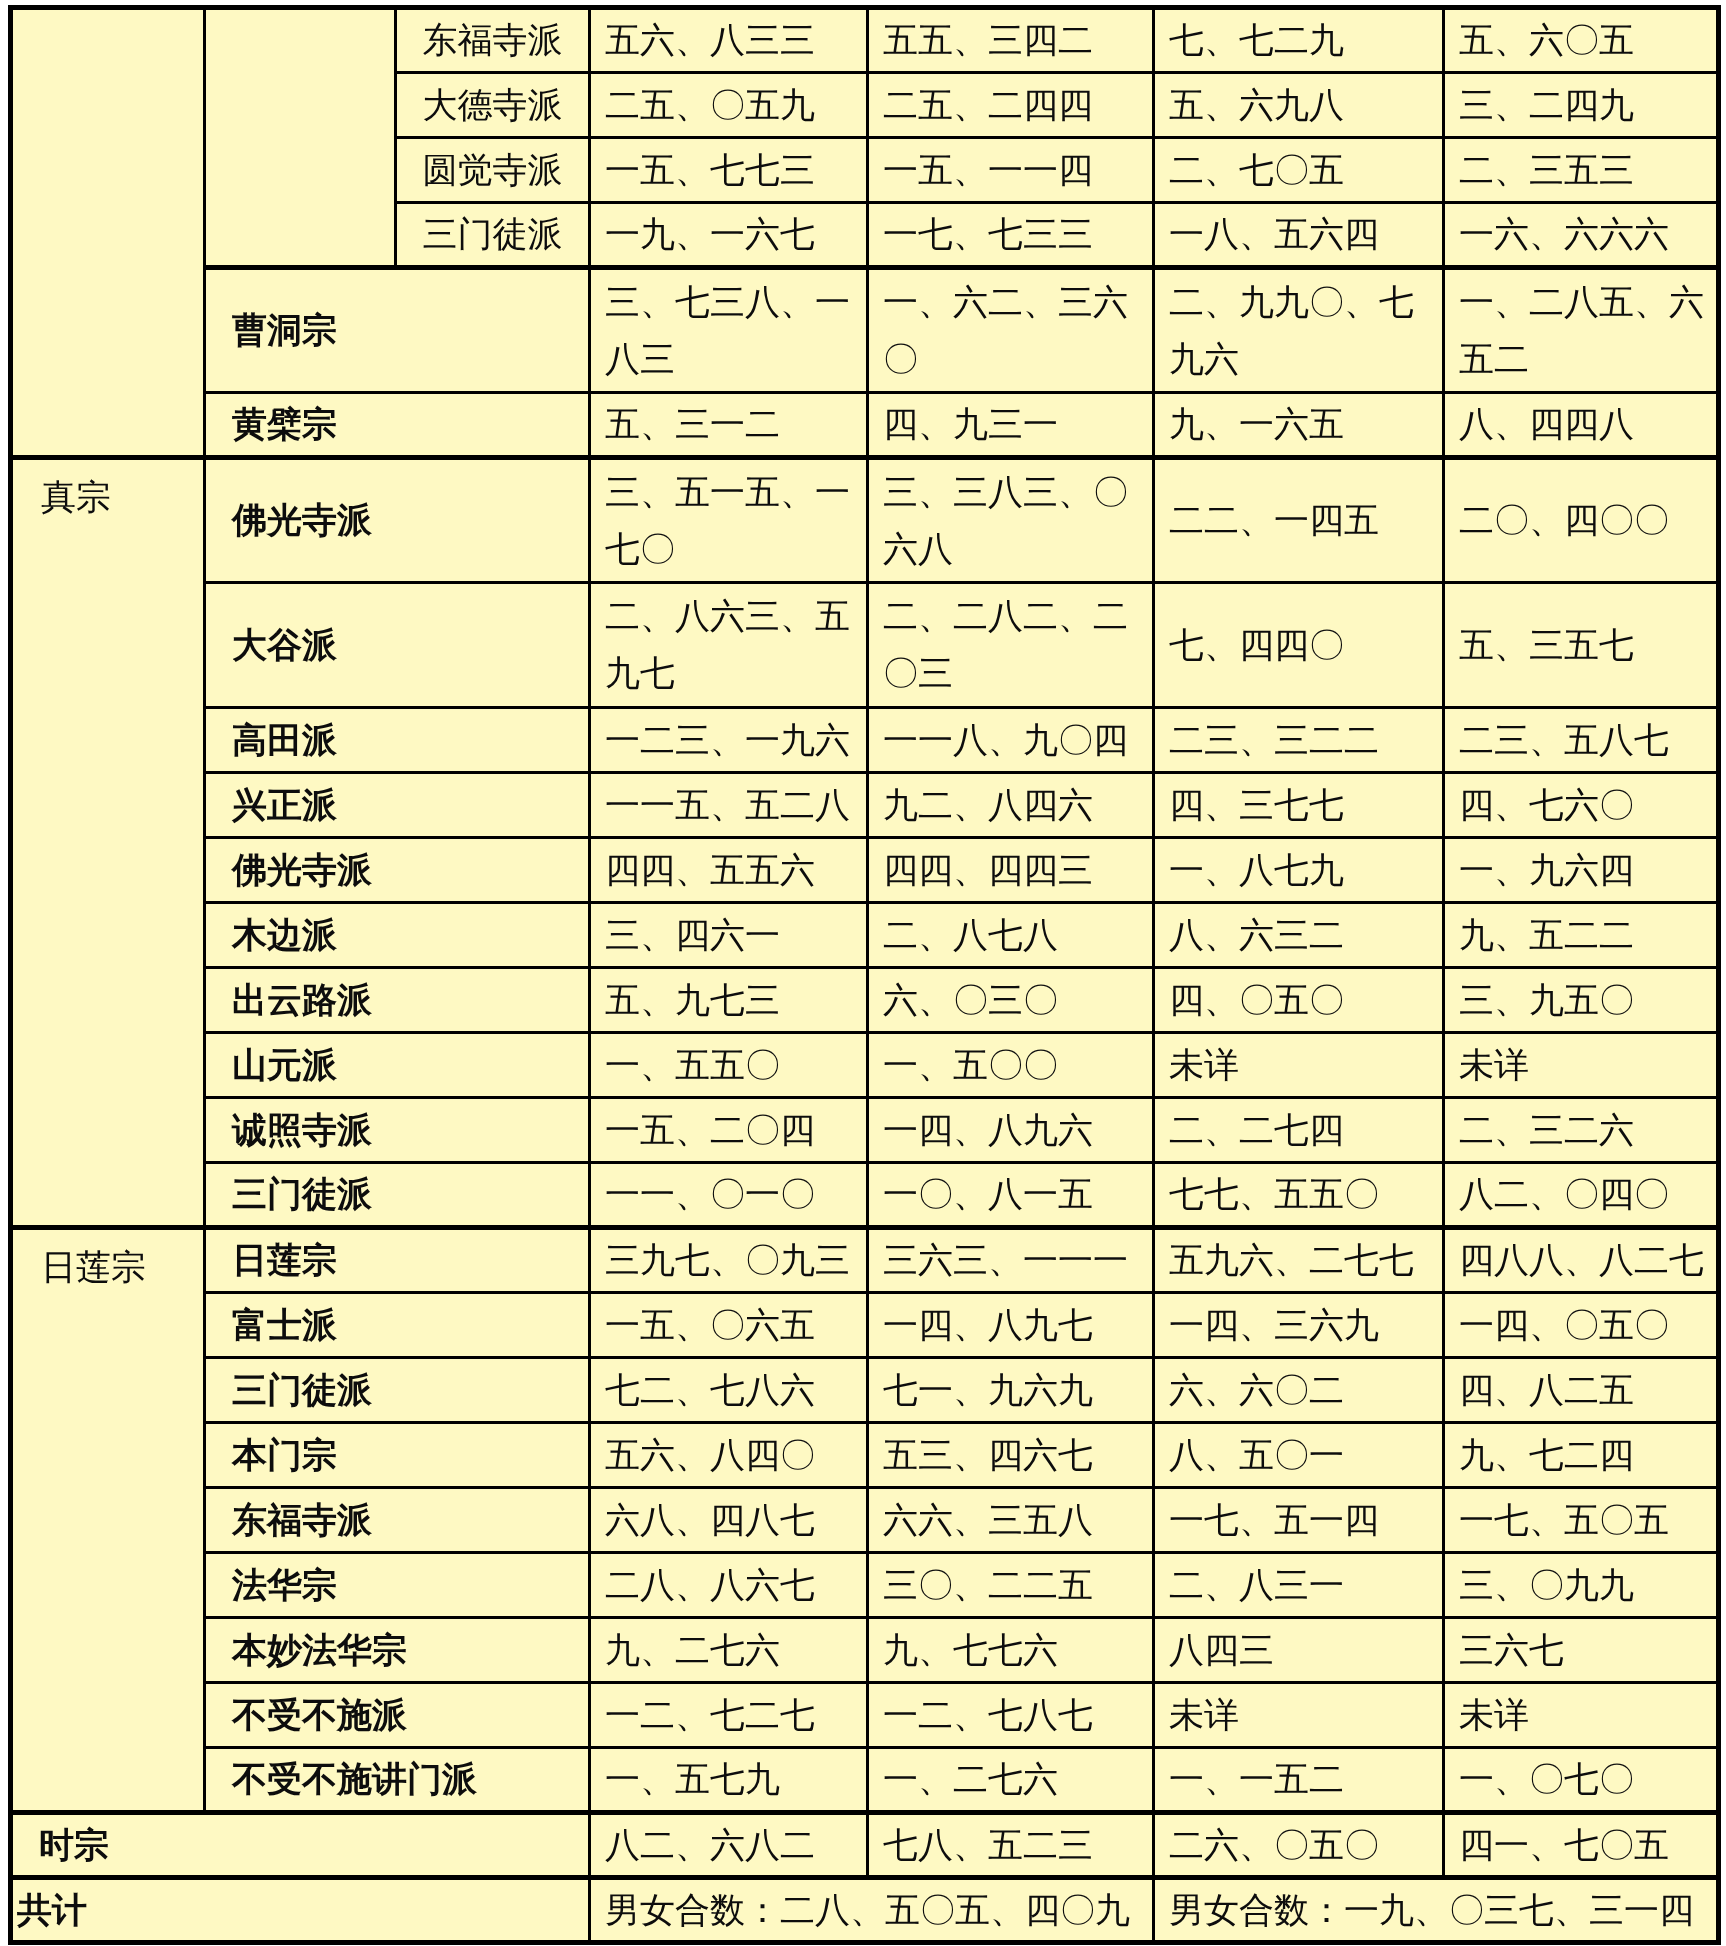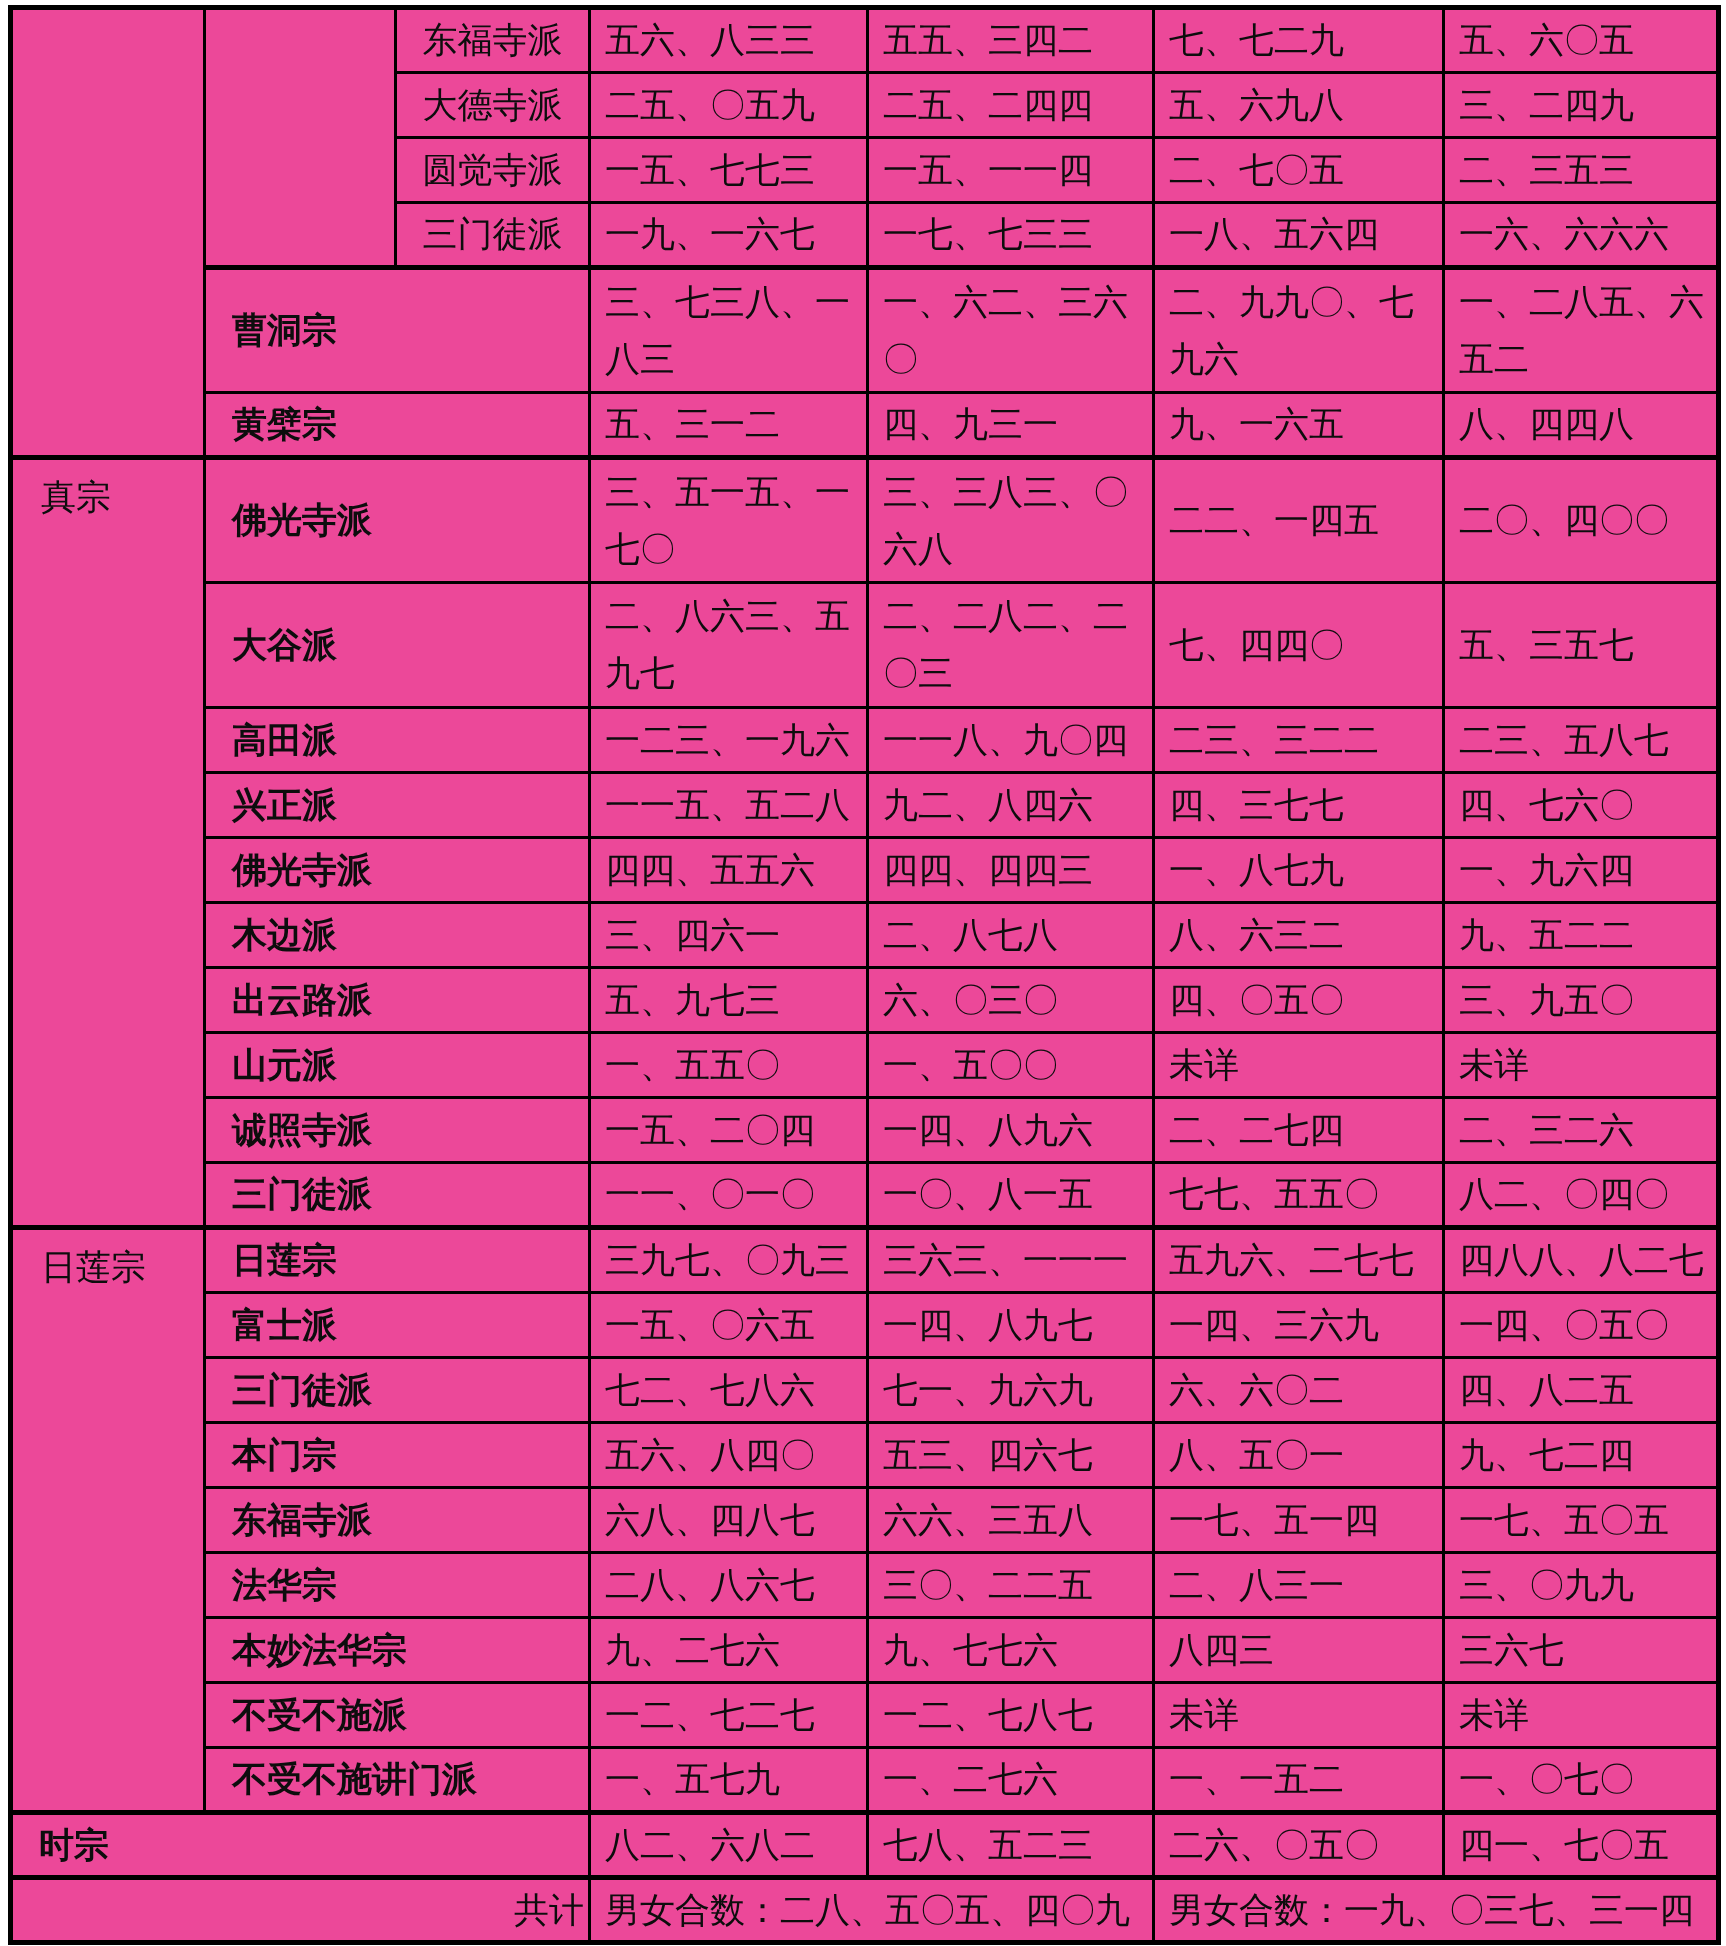--- a/index.html
+++ b/index.html
@@ -8,21 +8,21 @@
     background:#ffffff;
     font-family:"Liberation Serif","DejaVu Serif",serif;
     color:#0d0d0d;
   }
   .page{padding:5px 0 0 8px;}
   table{
     border-collapse:collapse;
     table-layout:fixed;
     width:1708px;
     border:5px solid #000;
-    background:#ec4899;
+    background:#fef9c3;
   }
   col.c-a{width:194px;}
   col.c-b{width:191px;}
   col.c-c{width:194px;}
   col.c-d1{width:278px;}
   col.c-d2{width:286px;}
   col.c-d3{width:290px;}
   col.c-d4{width:275px;}
   tr{height:65px;}
   tr.tall{height:125px;}
@@ -32,21 +32,21 @@
     line-height:57px;
     vertical-align:middle;
     overflow:hidden;
     word-break:normal;
   }
   tr.thick-top td{border-top:5px solid #000;}
   td.group{vertical-align:top;padding:9px 4px 0 28px;}
   td.branch{padding:0 4px 0 26px;font-weight:bold;}
   td.subsect{text-align:center;padding:0 4px;}
   td.data{padding:0 6px 0 14px;text-align:left;}
-  td.total-label{text-align:right;padding:0 4px;}
+  td.total-label{text-align:left;padding:0 4px;font-weight:bold;}
   td.total-value{padding:0 6px 0 14px;}
 </style>
 </head>
 <body>
 
 <div class="page">
   <table>
     <colgroup>
       <col class="c-a">
         <col class="c-b">

